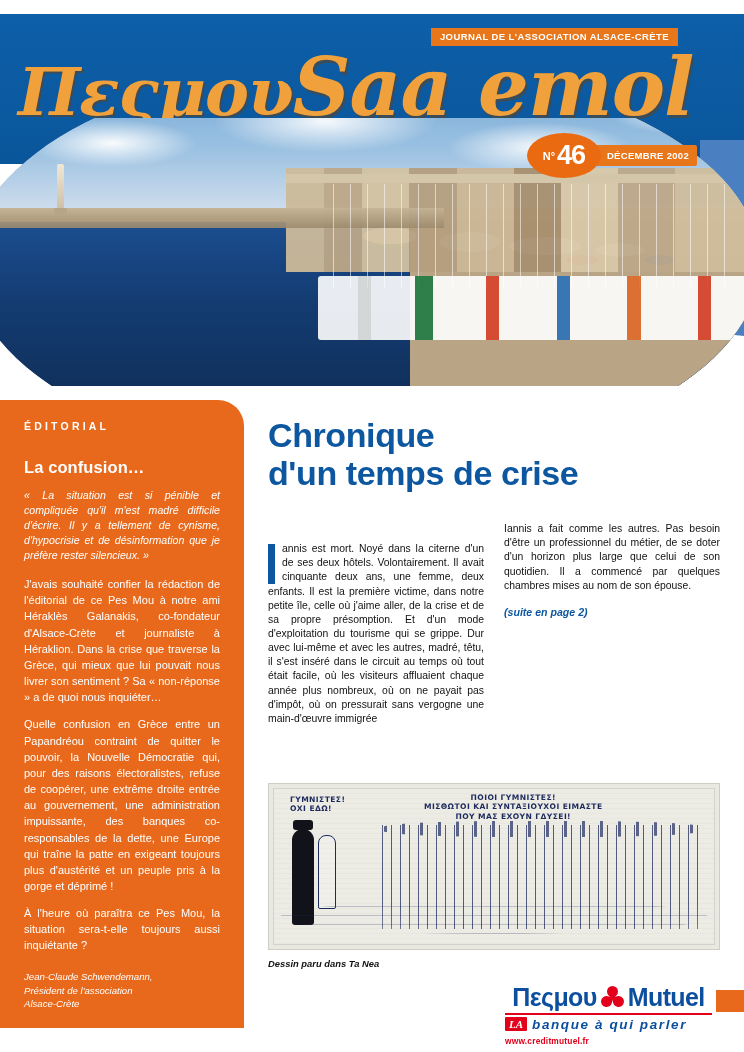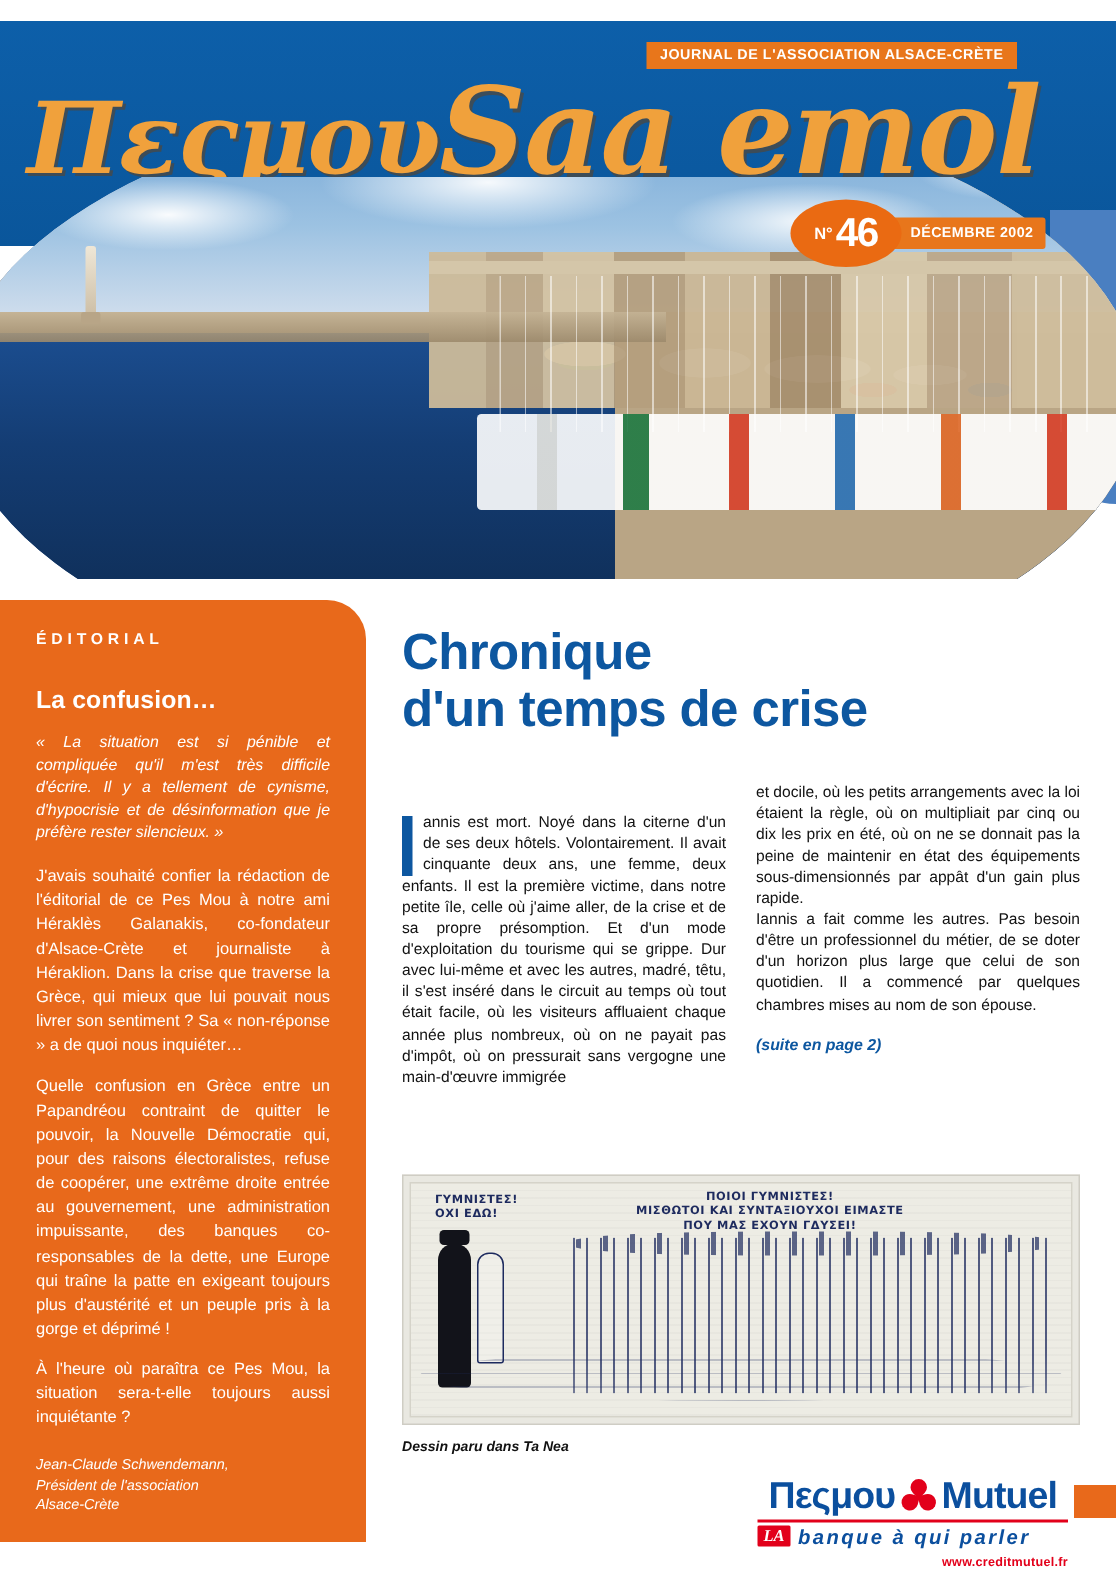--- a/index.html
+++ b/index.html
@@ -326,21 +326,21 @@
   }
   .cm-la{
     background:#e2001a;color:#fff;font-size:11px;font-weight:bold;
     font-style:italic;padding:0 4px;line-height:14px;border-radius:1px;font-family:Liberation Serif, serif;
   }
   .cm-slogan-txt{
     flex:1;text-align:left;color:#0b4f9e;font-size:13.5px;
     font-weight:bold;font-style:italic;letter-spacing:1.6px;
   }
   .cm-url{
-    text-align:right;color:#e2001a;font-size:8.4px;font-weight:bold;
+    text-align:left;color:#e2001a;font-size:8.4px;font-weight:bold;
     margin-top:4px;letter-spacing:.2px;
   }
   .corner-orange{
     position:absolute;right:0;top:990px;width:28px;height:22px;background:#e8691b;
   }
 </style>
 </head>
 <body>
 
 <div class="page">
@@ -375,41 +375,40 @@
     <div class="issue-oval">
       <span class="no">N°</span>
       <span class="num">46</span>
     </div>
     <div class="issue-date">DÉCEMBRE 2002</div>
   </div>
 
   <div class="edito">
     <div class="edito-kicker">ÉDITORIAL</div>
     <h2 class="edito-title">La confusion…</h2>
-    <p class="edito-quote">« La situation est si pénible et compliquée qu'il m'est très difficile d'écrire. Il y a tellement de cynisme, d'hypocrisie et de désinformation que je préfère rester silencieux. »</p>
+    <p class="edito-quote">« La situation est si pénible et compliquée qu'il m'est madré difficile d'écrire. Il y a tellement de cynisme, d'hypocrisie et de désinformation que je préfère rester silencieux. »</p>
     <p class="edito-p">J'avais souhaité confier la rédaction de l'éditorial de ce Pes Mou à notre ami Héraklès Galanakis, co-fondateur d'Alsace-Crète et journaliste à Héraklion. Dans la crise que traverse la Grèce, qui mieux que lui pouvait nous livrer son sentiment ? Sa « non-réponse » a de quoi nous inquiéter…</p>
     <p class="edito-p">Quelle confusion en Grèce entre un Papandréou contraint de quitter le pouvoir, la Nouvelle Démocratie qui, pour des raisons électoralistes, refuse de coopérer, une extrême droite entrée au gouvernement, une administration impuissante, des banques co-responsables de la dette, une Europe qui traîne la patte en exigeant toujours plus d'austérité et un peuple pris à la gorge et déprimé !</p>
     <p class="edito-p">À l'heure où paraîtra ce Pes Mou, la situation sera-t-elle toujours aussi inquiétante ?</p>
     <p class="edito-sign" style="white-space:pre-line">Jean-Claude Schwendemann,
 Président de l'association
 Alsace-Crète</p>
   </div>
 
 
   <div class="article">
     <h1 class="article-title" style="white-space:pre-line">Chronique
 d'un temps de crise</h1>
 
     <div class="cols">
       <div class="col dropcap-wrap">
         <span class="dropcap"></span>
         <p>annis est mort. Noyé dans la citerne d'un de ses deux hôtels. Volontairement. Il avait cinquante deux ans, une femme, deux enfants. Il est la première victime, dans notre petite île, celle où j'aime aller, de la crise et de sa propre présomption. Et d'un mode d'exploitation du tourisme qui se grippe. Dur avec lui-même et avec les autres, madré, têtu, il s'est inséré dans le circuit au temps où tout était facile, où les visiteurs affluaient chaque année plus nombreux, où on ne payait pas d'impôt, où on pressurait sans vergogne une main-d'œuvre immigrée</p>
       </div>
       <div class="col">
-        <p>et docile, où les petits arrangements avec la loi étaient la règle, où on multipliait par cinq ou dix les prix en été, où on ne se donnait pas la peine de maintenir en état des équipements sous-dimensionnés par appât d'un gain plus rapide.</p>
         <p>Iannis a fait comme les autres. Pas besoin d'être un professionnel du métier, de se doter d'un horizon plus large que celui de son quotidien. Il a commencé par quelques chambres mises au nom de son épouse.</p>
         <div class="suite">(suite en page 2)</div>
       </div>
     </div>
   </div>
 
   <div class="cartoon-box">
     <div class="cartoon-paper">
       <div class="cartoon-txt c-t1">ΓΥΜΝΙΣΤΕΣ!
 ΟΧΙ ΕΔΩ!</div>

